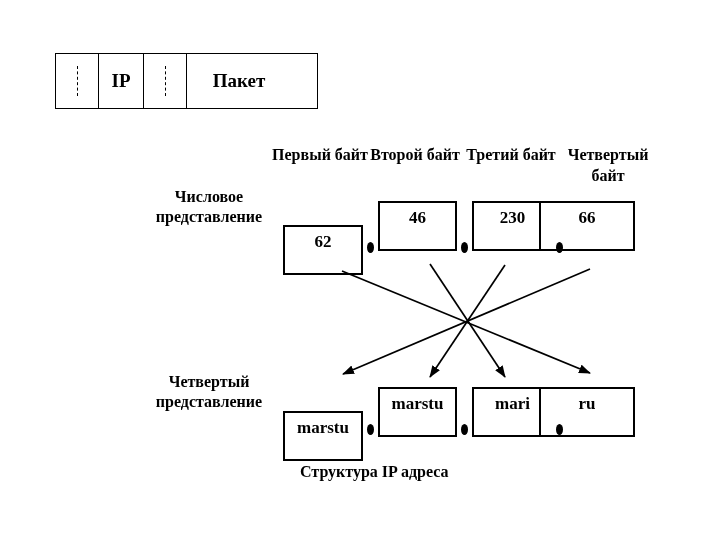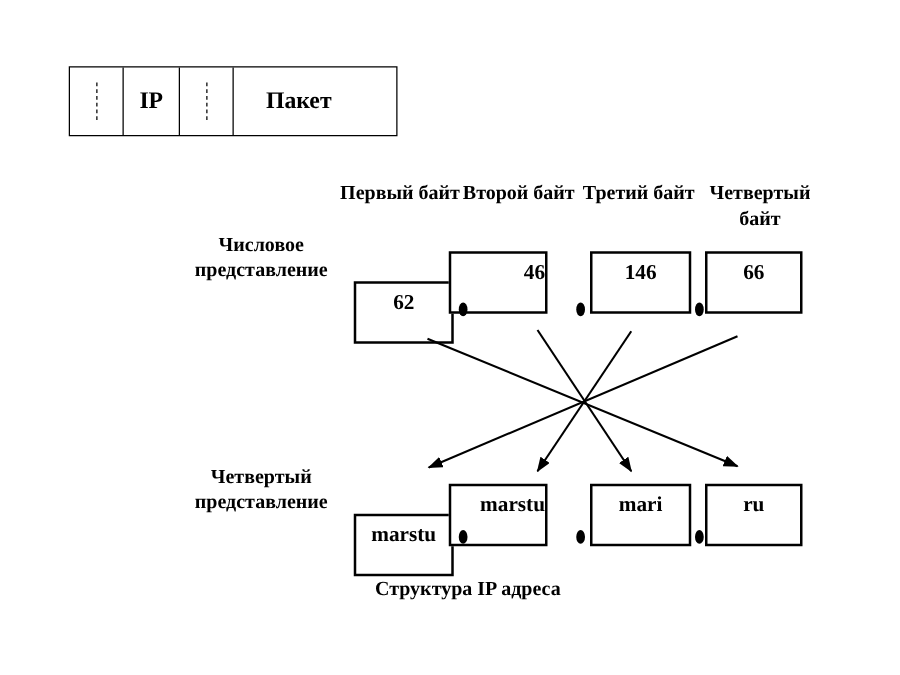--- a/index.html
+++ b/index.html
@@ -66,23 +66,23 @@
     height: 50px;
     border: 2px solid #000;
     text-align: center;
     font-size: 17px;
     padding-top: 5px;
     background: #fff;
   }
   .rnum .dbox { top: 201px; }
   .rsym .dbox { top: 387px; }
   .bx1 { left: 283px; width: 80px; margin-top: 24px; }
-  .bx2 { left: 359px; width: 79px; text-align: right; }
+  .bx2 { left: 378px; width: 79px; }
   .bx3 { left: 472px; width: 81px; }
-  .bx4 { left: 564px; width: 78px; }
+  .bx4 { left: 539px; width: 96px; }
 
   
   .dot {
     position: absolute;
     width: 7px; height: 11px;
     background: #000;
     border-radius: 50%;
   }
   .dot.d1 { left: 367px; }
   .dot.d2 { left: 461px; }
@@ -128,21 +128,21 @@
 
   <div class="hdr h1">Первый байт</div>
   <div class="hdr h2">Второй байт</div>
   <div class="hdr h3">Третий байт</div>
   <div class="hdr h4">Четвертый байт</div>
 
   <div class="rowlabel numeric">Числовое представление</div>
   <div class="rnum">
     <div class="dbox bx1">62</div>
     <div class="dbox bx2">46</div>
-    <div class="dbox bx3">146</div>
+    <div class="dbox bx3">230</div>
     <div class="dbox bx4">66</div>
   </div>
   <div class="dot num d1"></div>
   <div class="dot num d2"></div>
   <div class="dot num d3"></div>
 
   <svg class="arrows" viewBox="0 0 720 540" xmlns="http://www.w3.org/2000/svg">
     <defs>
       <marker id="ah" markerUnits="userSpaceOnUse" markerWidth="12" markerHeight="9" refX="11" refY="4.5" orient="auto">
         <path d="M0,0 L12,4.5 L0,9 Z" fill="#000"></path>

